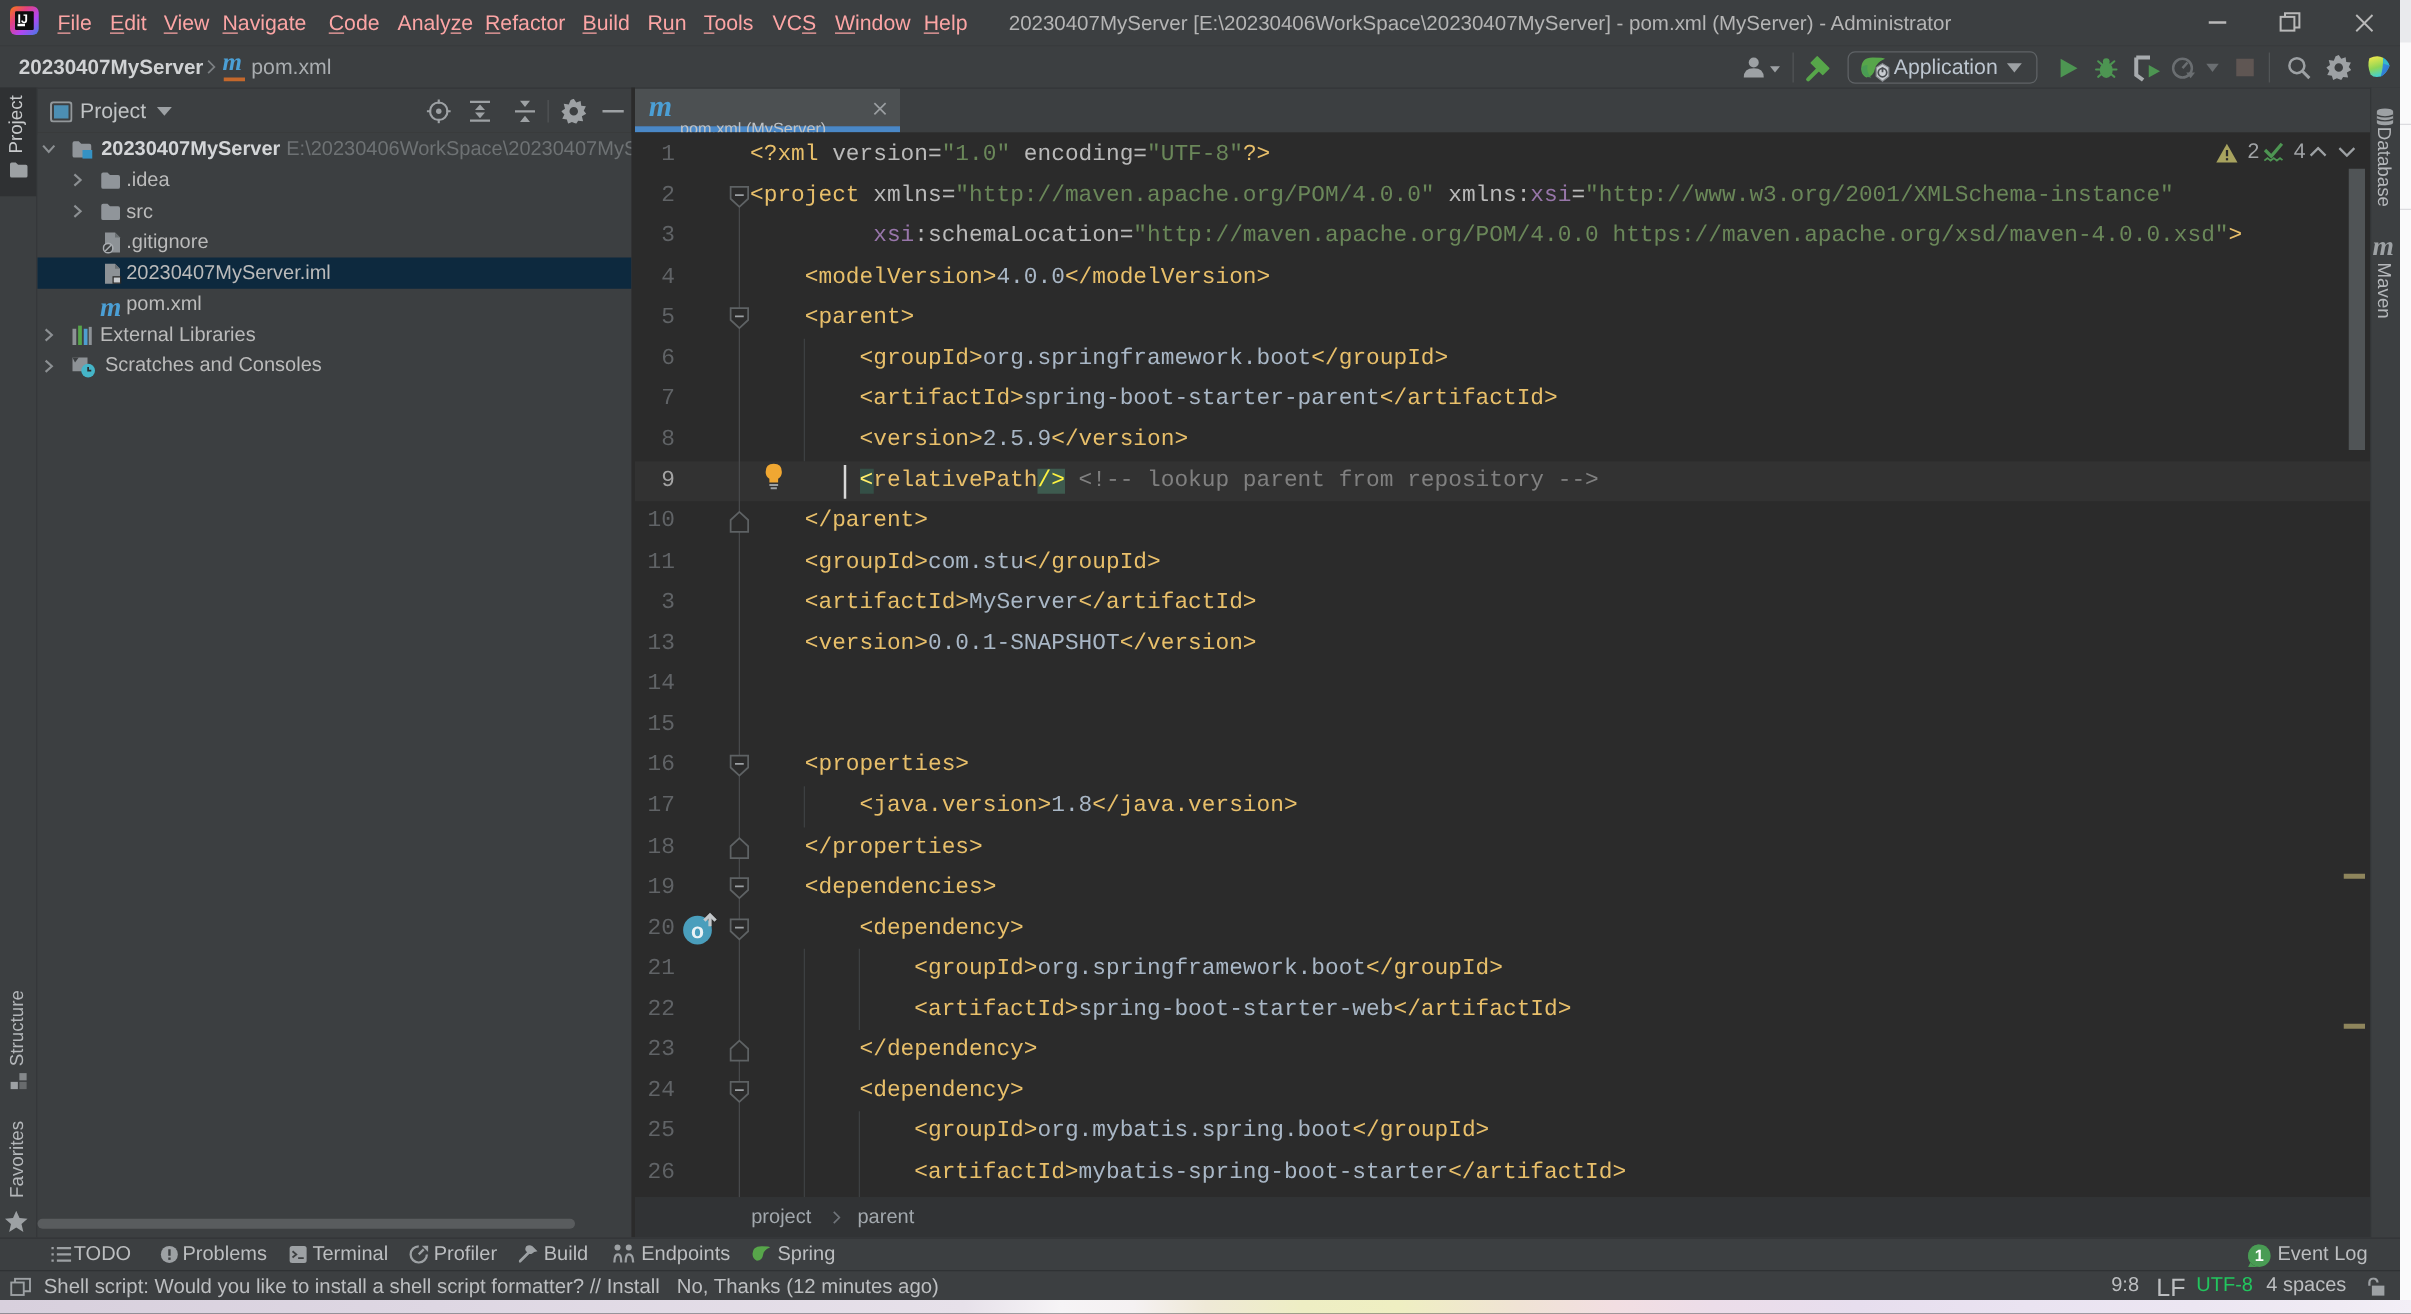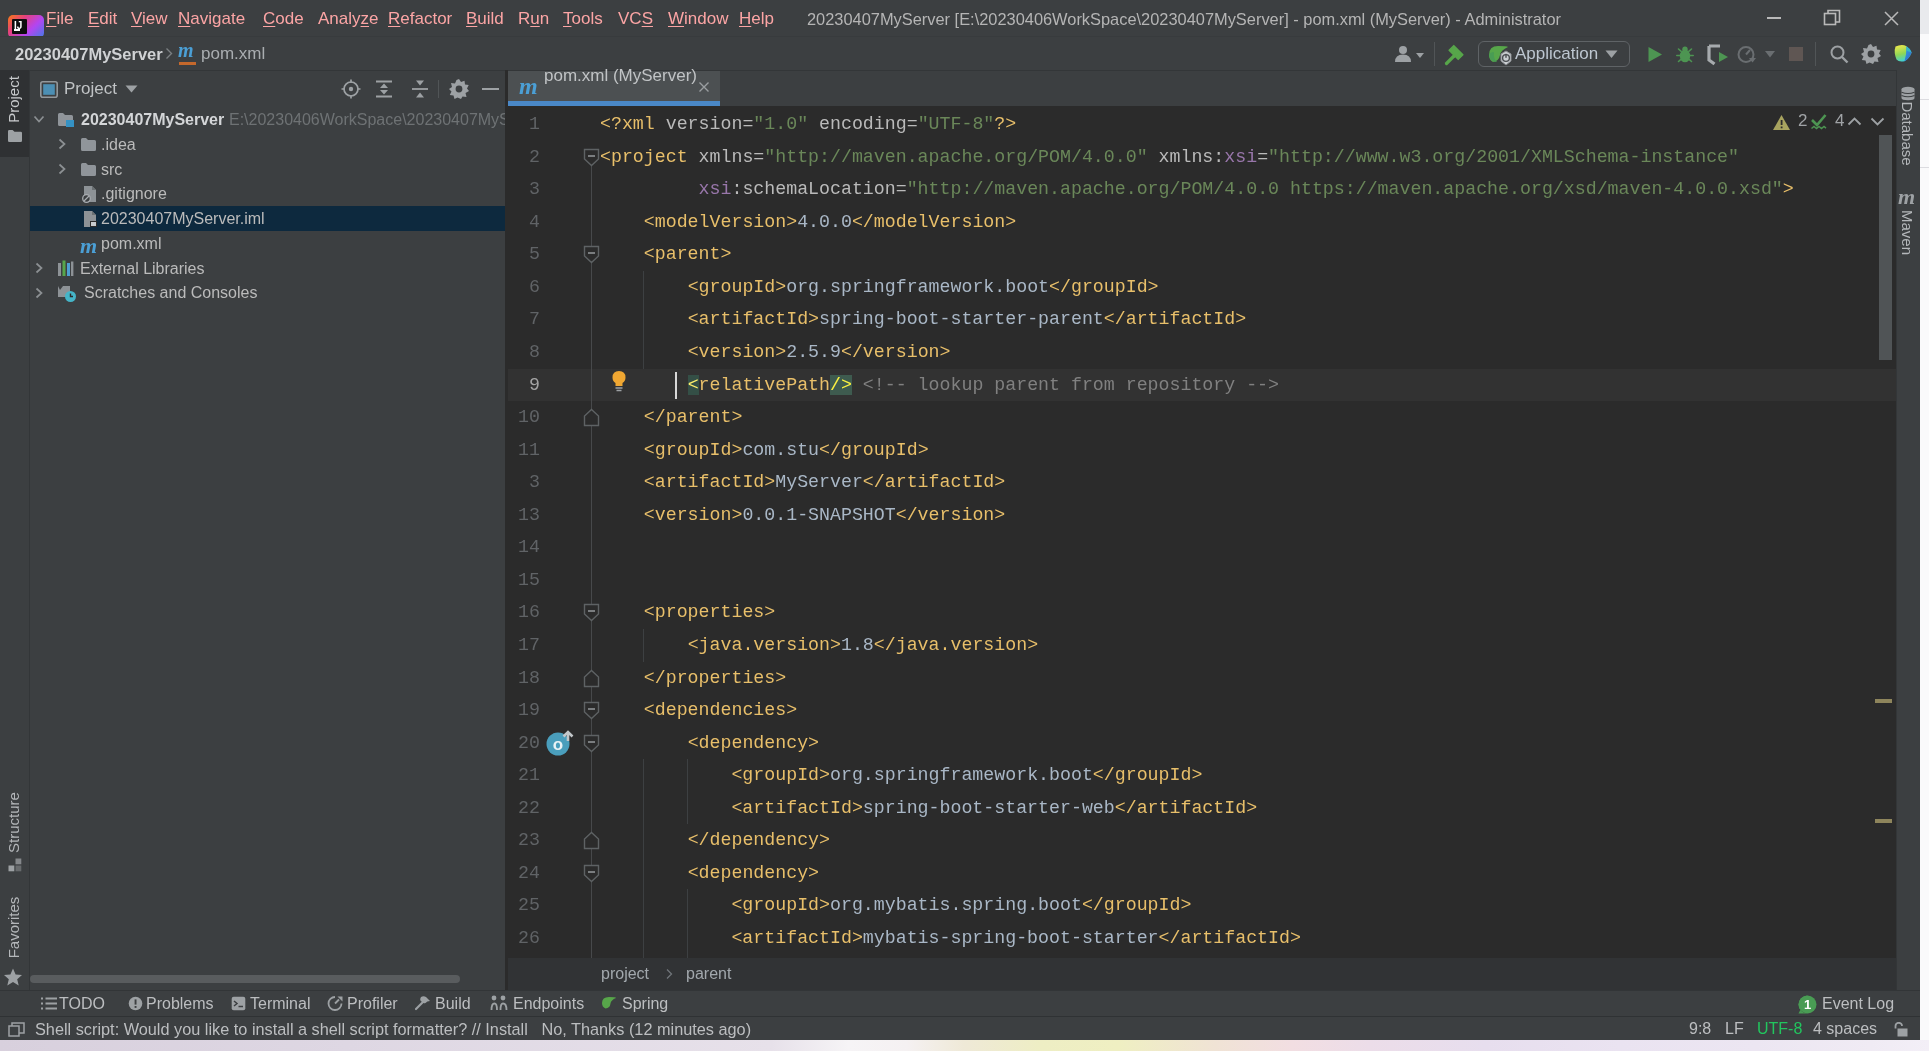--- a/index.html
+++ b/index.html
@@ -15,21 +15,21 @@
 .menu{position:absolute;top:0;height:36px;line-height:37px;font-size:17px;color:#fca5a5}
 .menu u{text-decoration:underline;text-underline-offset:2px}
 .treetxt{position:absolute;font-size:16px;color:#bbbbbb;line-height:25px;white-space:pre}
 </style>
 </head>
 <body>
 
 <div class="abs" style="left:0;top:0;width:1929px;height:36px;background:#3c3f41"></div>
 <div id="titlebar">
 
-  <div class="abs" style="left:8px;top:15px;width:36px;height:23px;border-radius:5px;background:linear-gradient(135deg,#f97a12 0%,#e4417f 32%,#b345f1 64%,#407de6 100%)">
+  <div class="abs" style="left:8px;top:5px;width:23px;height:23px;border-radius:5px;background:linear-gradient(135deg,#f97a12 0%,#e4417f 32%,#b345f1 64%,#407de6 100%)">
     <div class="abs" style="left:4px;top:4px;width:15px;height:15px;background:#0d0d0d;border-radius:1px"></div>
     <div class="abs" style="left:6px;top:5px;font-size:10px;font-weight:bold;color:#fff">IJ</div>
     <div class="abs" style="left:6px;top:14px;width:6px;height:1.8px;background:#fff"></div>
   </div>
   <div class="menu" style="left:46px"><u>F</u>ile</div>
   <div class="menu" style="left:88px"><u>E</u>dit</div>
   <div class="menu" style="left:131px"><u>V</u>iew</div>
   <div class="menu" style="left:178px"><u>N</u>avigate</div>
   <div class="menu" style="left:263px"><u>C</u>ode</div>
   <div class="menu" style="left:318px">Analy<u>z</u>e</div>
@@ -167,21 +167,21 @@
   </svg>
   <div class="abs" style="left:438px;top:80px;width:1px;height:18px;background:#515557"></div>
   <svg class="abs" style="left:449px;top:79px" width="20" height="20" viewBox="0 0 20 20">
     <path d="M10 0 L12 3 L15.5 1.8 L16 5.5 L19.7 6 L18 9.5 L20 12 L16.5 14 L17.5 18 L13.5 17.5 L12 20 L8.5 18.5 L5.5 20 L4.5 16.5 L0.8 16 L2.5 12.5 L0 10 L3 8 L2 4 L6 4.5 L7.5 1 Z M10 6.6 A3.4 3.4 0 1 0 10 13.4 A3.4 3.4 0 1 0 10 6.6 Z" fill="#9da1a4" fill-rule="evenodd"></path>
   </svg>
   <div class="abs" style="left:482px;top:88px;width:17px;height:2px;background:#9da1a4"></div>
 
   <div class="abs" style="left:507px;top:71px;width:213px;height:30px;background:#4c5052"></div>
   <div class="abs" style="left:507px;top:101px;width:213px;height:5px;background:#4a88c7"></div>
   <div class="abs" style="left:519px;top:76px;width:20px;height:18px;font-family:'Liberation Serif',serif;font-style:italic;font-weight:bold;font-size:24px;color:#4b9fd5;line-height:20px">m</div>
-  <div class="abs" style="left:544px;top:66px;font-size:17px;color:#c0c3c5">pom.xml (MyServer)</div>
+  <div class="abs" style="left:544px;top:95px;font-size:13px;color:#c0c3c5">pom.xml (MyServer)</div>
   <svg class="abs" style="left:698px;top:81px" width="12" height="12" viewBox="0 0 12 12">
     <path d="M1.5 1.5 L10.5 10.5 M10.5 1.5 L1.5 10.5" stroke="#9a9ea1" stroke-width="1.4"></path>
   </svg>
 
   <div class="abs" style="left:0px;top:106px;width:1920px;height:2px;background:#323232"></div>
 
   <div class="abs" style="left:505px;top:70px;width:3px;height:920px;background:#2b2b2b"></div>
 </div>
 
 <div id="leftstripe">
@@ -475,21 +475,21 @@
 </div>
 
 <div class="abs" style="left:0;top:1016px;width:1920px;height:24px;background:#3c3f41;border-top:1px solid #2f3234"></div>
 <div id="statusbar">
   <svg class="abs" style="left:8px;top:1022px" width="17" height="15" viewBox="0 0 17 15">
     <rect x="1" y="4" width="10" height="10" fill="none" stroke="#9da1a4" stroke-width="1.5"></rect>
     <path d="M4 4 V1 H16 V11 H11" fill="none" stroke="#9da1a4" stroke-width="1.5"></path>
   </svg>
   <div class="abs" style="left:35px;top:1020px;font-size:16.3px;color:#bcbec0;white-space:pre">Shell script: Would you like to install a shell script formatter? // Install   No, Thanks (12 minutes ago)</div>
   <div class="abs" style="left:1689px;top:1020px;font-size:16px;color:#bcbec0">9:8</div>
-  <div class="abs" style="left:1725px;top:1020px;font-size:16px;color:#bcbec0">LF</div>
+  <div class="abs" style="left:1725px;top:1020px;font-size:20px;color:#bcbec0">LF</div>
   <div class="abs" style="left:1757px;top:1020px;font-size:16px;color:#22c55e">UTF-8</div>
   <div class="abs" style="left:1813px;top:1020px;font-size:16px;color:#bcbec0">4 spaces</div>
   <svg class="abs" style="left:1894px;top:1022px" width="14" height="15" viewBox="0 0 14 15">
     <rect x="3.5" y="6.5" width="10" height="8" fill="#9da1a4"></rect>
     <path d="M1.5 6.5 V4 A3.2 3.2 0 0 1 8 4" fill="none" stroke="#9da1a4" stroke-width="1.8"></path>
   </svg>
 </div>
 
 <div class="abs" style="left:1920px;top:0;width:9px;height:1040px;background:#fafafb">
   <div class="abs" style="left:0;top:0;width:9px;height:34px;background:#e9eaed"></div>

